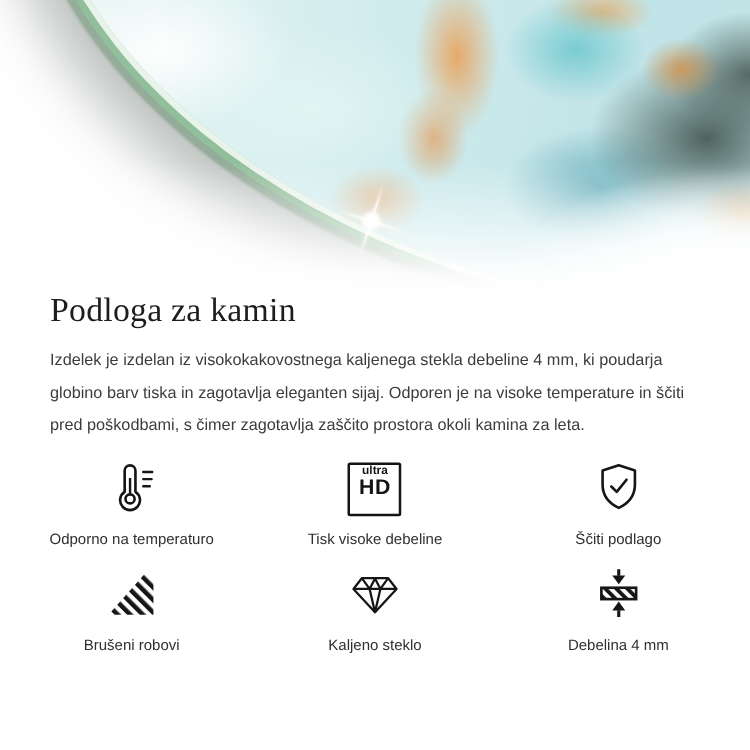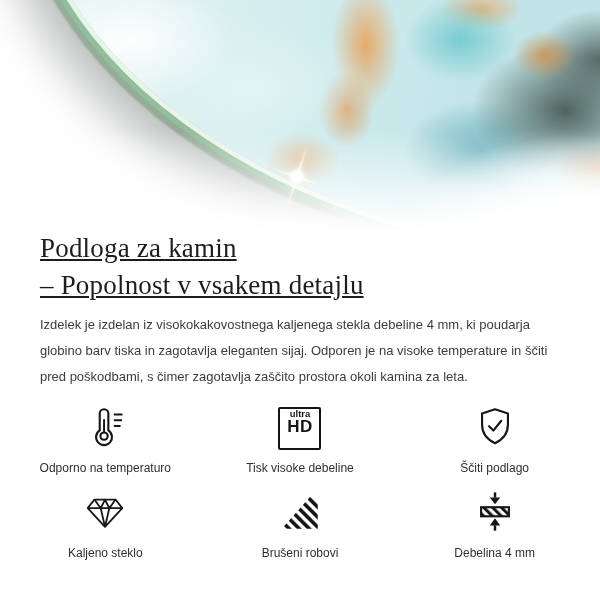--- a/index.html
+++ b/index.html
@@ -37,21 +37,21 @@
   .sparkle .dot{position:absolute;left:50%;top:50%;width:16px;height:16px;margin:-8px 0 0 -8px;border-radius:50%;
     background:radial-gradient(circle,#fff 0 28%,rgba(255,255,255,.55) 55%,rgba(255,255,255,0) 75%);}
   .hero-fade{position:absolute;inset:0;
     background:
       radial-gradient(ellipse 260px 150px at 97% 103%, rgba(255,255,255,.95) 30%, rgba(255,255,255,0) 72%),
       linear-gradient(to bottom, rgba(255,255,255,0) 55%, rgba(255,255,255,.5) 76%, rgba(255,255,255,.94) 93%, #fff 100%);}
 
   
   .content{padding:0 40px;}
   h1{margin:-6px 0 0 0;font-family:"Liberation Serif",serif;font-weight:500;
-     font-size:27px;line-height:37px;color:#1c1e1e;letter-spacing:.2px;text-decoration:underline;}
+     font-size:27px;line-height:37px;color:#1c1e1e;letter-spacing:.2px;}
   h1 .h-line{display:block;}
   .desc{margin:8px 0 0 0;font-size:13px;line-height:26px;color:#3c3c3c;}
 
   
   .features{margin-top:14px;padding:0 8px 0 8px;margin-left:-40px;margin-right:-40px;
             display:grid;grid-template-columns:repeat(3,1fr);row-gap:14px;}
   .feature{display:flex;flex-direction:column;align-items:center;}
   .f-icon{height:46px;display:flex;align-items:flex-end;justify-content:center;}
   .f-label{margin-top:11px;font-size:12px;color:#2f2f2f;}
   .uhd-box{width:39px;height:39px;border:2.5px solid #141414;border-radius:2px;
@@ -69,21 +69,20 @@
     <div class="glass"></div>
     <div class="sparkle">
         <span class="dot"></span>
       </div>
     <div class="hero-fade"></div>
   </div>
 
   <div class="content">
     <h1>
       <span class="h-line">Podloga za kamin</span>
-      <span class="h-line">– Popolnost v vsakem detajlu</span>
     </h1>
     <p class="desc">Izdelek je izdelan iz visokokakovostnega kaljenega stekla debeline 4 mm, ki poudarja globino barv tiska in zagotavlja eleganten sijaj. Odporen je na visoke temperature in ščiti pred poškodbami, s čimer zagotavlja zaščito prostora okoli kamina za leta.</p>
 
     <div class="features">
 
       <div class="feature">
         <div class="f-icon">
           <svg class="ic" width="46" height="46" viewBox="0 0 48 48" fill="none" stroke="#161616" stroke-width="2.2">
             <path d="M18.5 27.6 V10 A4.5 4.5 0 0 1 27.5 10 V27.6 A8.3 8.3 0 1 1 18.5 27.6 Z" stroke-linejoin="round"></path>
             <circle cx="23" cy="33.5" r="3.8"></circle>
@@ -109,42 +108,42 @@
           <svg class="ic" width="46" height="46" viewBox="0 0 48 48" fill="none" stroke="#161616" stroke-width="2.2">
             <path d="M24 5.5 L37.5 9.8 V21.5 C37.5 31 31.5 37.5 24 41 C16.5 37.5 10.5 31 10.5 21.5 V9.8 Z" stroke-linejoin="round"></path>
             <path d="M17.8 23.2 L22.3 27.7 L30.5 17.5" stroke-linecap="round" stroke-linejoin="round"></path>
           </svg>
         </div>
         <div class="f-label">Ščiti podlago</div>
       </div>
 
       <div class="feature">
         <div class="f-icon">
-          <svg class="ic" width="46" height="46" viewBox="0 0 48 48" fill="none" stroke="#161616" stroke-width="1.9">
-            <path d="M13 11 H35 L42 20 L24 39.5 L6 20 Z" stroke-linejoin="round"></path>
-            <path d="M6 20 H42"></path>
-            <path d="M13 11 L19.5 20 L24 11.2 L28.5 20 L35 11" stroke-linejoin="round"></path>
-            <path d="M19.5 20 L24 39.5 L28.5 20"></path>
-          </svg>
-        </div>
-        <div class="f-label">Kaljeno steklo</div>
-      </div>
-
-      <div class="feature">
-        <div class="f-icon">
           <svg class="ic" width="46" height="46" viewBox="0 0 48 48">
             <defs>
               <pattern id="hatch1" patternUnits="userSpaceOnUse" width="7.4" height="7.4" patternTransform="rotate(-45)">
                 <rect x="0" y="0" width="3.8" height="7.4" fill="#161616"></rect>
               </pattern>
             </defs>
             <path d="M5 41.5 L36 6.5 L42.5 13.5 L42.5 41.5 Z" fill="url(#hatch1)"></path>
           </svg>
         </div>
         <div class="f-label">Brušeni robovi</div>
+      </div>
+
+      <div class="feature">
+        <div class="f-icon">
+          <svg class="ic" width="46" height="46" viewBox="0 0 48 48" fill="none" stroke="#161616" stroke-width="1.9">
+            <path d="M13 11 H35 L42 20 L24 39.5 L6 20 Z" stroke-linejoin="round"></path>
+            <path d="M6 20 H42"></path>
+            <path d="M13 11 L19.5 20 L24 11.2 L28.5 20 L35 11" stroke-linejoin="round"></path>
+            <path d="M19.5 20 L24 39.5 L28.5 20"></path>
+          </svg>
+        </div>
+        <div class="f-label">Kaljeno steklo</div>
       </div>
 
       <div class="feature">
         <div class="f-icon">
           <svg class="ic" width="46" height="46" viewBox="0 0 48 48">
             <defs>
               <pattern id="hatch2" patternUnits="userSpaceOnUse" width="6.5" height="6.5" patternTransform="rotate(-45)">
                 <rect x="0" y="0" width="3.2" height="6.5" fill="#161616"></rect>
               </pattern>
             </defs>

